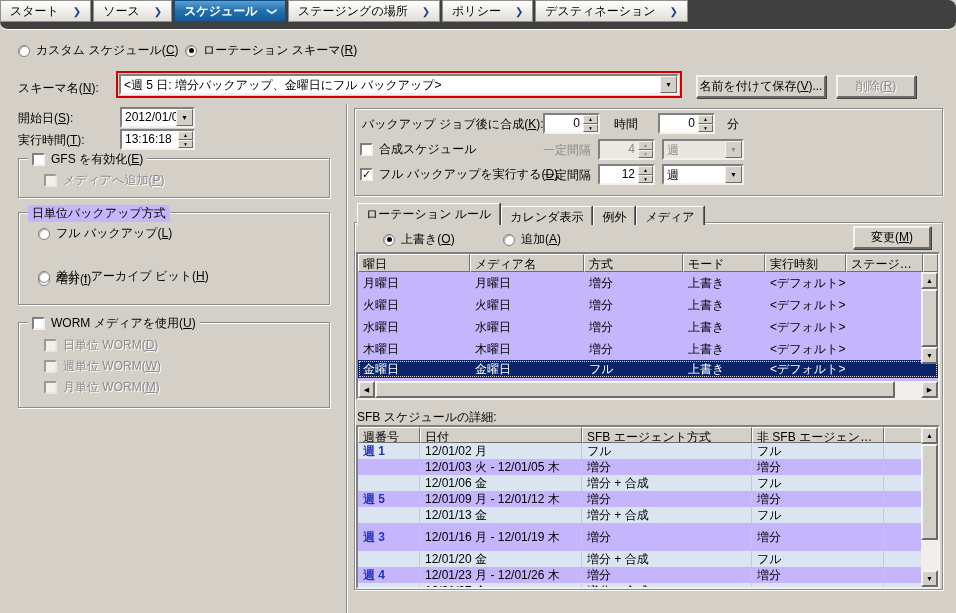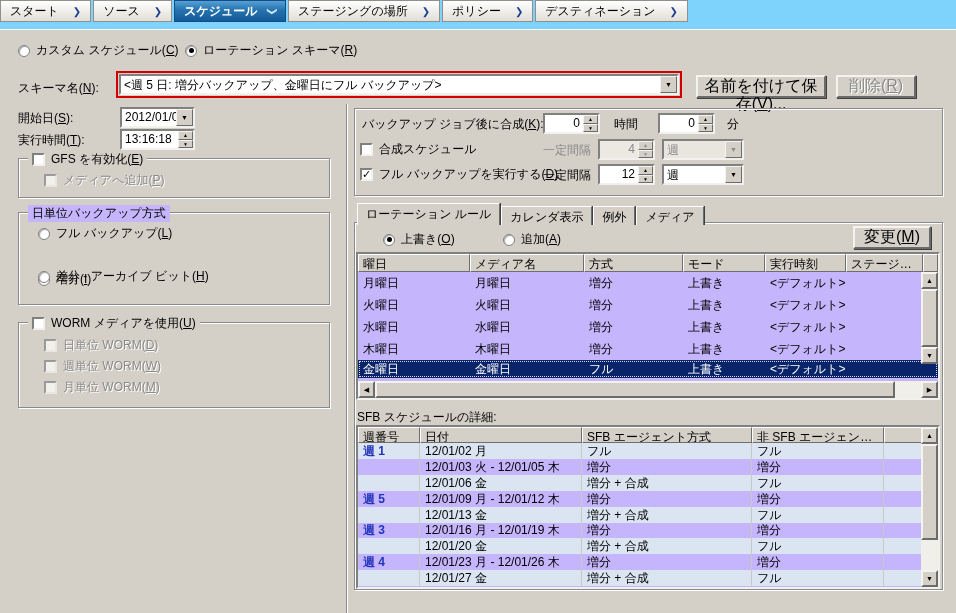--- a/index.html
+++ b/index.html
@@ -1,31 +1,31 @@
 <!DOCTYPE html>
 <html><head>
 <meta charset="utf-8">
 <style>
   * { margin:0; padding:0; box-sizing:border-box; }
   html,body { width:956px; height:613px; overflow:hidden; }
   body { font-family:"Liberation Sans","DejaVu Sans",sans-serif; font-size:12px; background:#d4d0c8; color:#000; }
   .screen { position:relative; width:956px; height:613px; background:#d4d0c8; }
 
   
-  .tabbar { position:absolute; top:0; left:0; width:956px; height:30px; background:#7dd3fc; border-bottom:1px solid #fff; display:flex; align-items:flex-start; }
+  .tabbar { position:absolute; top:0; left:0; width:956px; height:30px; background:#404040; border-bottom:1px solid #fff; display:flex; align-items:flex-start;border-radius:8px; }
   .wtab { height:22px; display:flex; align-items:center; justify-content:space-between; padding:0 9px; margin-right:2px; background:linear-gradient(180deg,#ffffff,#e2ded6); border:1px solid #8f8f8f; border-bottom:1px solid #8f8f8f; cursor:default; }
   .wtab .wlbl { white-space:nowrap; }
   .wtab .wch { color:#1b3f8f; font-weight:bold; font-size:10px; margin-left:14px; }
   .wtab.active { background:linear-gradient(180deg,#56a0d4 0%,#2673b0 45%,#135a97 100%); border-color:#0f4d82; color:#fff; font-weight:bold; }
   .wtab.active .wch { color:#cfe6f7; transform:rotate(90deg); margin-left:10px; }
 
   
   .lbl { position:absolute; white-space:nowrap; }
   .gray { color:#8a8a8a; }
-  .btn { position:absolute; background:#d4d0c8; border:2px solid; border-color:#f4f3f0 #6b6b6b #6b6b6b #f4f3f0; box-shadow:1px 1px 0 #404040; text-align:center; font-size:16px; line-height:18px; cursor:default; }
+  .btn { position:absolute; background:#d4d0c8; border:2px solid; border-color:#f4f3f0 #6b6b6b #6b6b6b #f4f3f0; box-shadow:1px 1px 0 #404040; text-align:center; font-size:12px; line-height:18px; cursor:default; }
   .btn.disabled { color:#8a8a8a; text-shadow:1px 1px 0 #fff; }
   .etched { position:absolute; border:1px solid #8a8a8a; box-shadow:1px 1px 0 #fff, inset 1px 1px 0 #fff; }
   .combo { position:absolute; display:flex; background:#fff; border:2px solid; border-color:#808080 #f2f1ee #f2f1ee #808080; }
   .combo .cval { flex:1; padding:1px 3px; white-space:nowrap; overflow:hidden; }
   .combo .cbtn { width:17px; background:#d4d0c8; border:1px solid; border-color:#f4f3f0 #6b6b6b #6b6b6b #f4f3f0; font-size:7px; color:#000; display:flex; align-items:center; justify-content:center; }
   .combo.disabled { background:#e9e6df; }
   .combo.disabled .cval { color:#8a8a8a; }
   .combo.disabled .cbtn { color:#8a8a8a; }
   .spin { position:absolute; display:flex; background:#fff; border:2px solid; border-color:#808080 #f2f1ee #f2f1ee #808080; }
   .spin .sval { flex:1; padding:1px 3px; white-space:nowrap; }
@@ -341,21 +341,21 @@
           <div class="td sfb-td" style="width: 132px;">増分</div>
           <div class="td sfb-td" style="width: 39px;"></div>
         </div>
         <div class="trow alt" style="height: 16px;">
           <div class="td sfb-td" style="width: 62px;"></div>
           <div class="td sfb-td" style="width: 162px;">12/01/13 金</div>
           <div class="td sfb-td" style="width: 170px;">増分 + 合成</div>
           <div class="td sfb-td" style="width: 132px;">フル</div>
           <div class="td sfb-td" style="width: 39px;"></div>
         </div>
-        <div class="trow" style="height: 15px;">
+        <div class="trow" style="height: 28px;">
           <div class="td sfb-td weekcell" style="width: 62px;">週 3</div>
           <div class="td sfb-td" style="width: 162px;">12/01/16 月 - 12/01/19 木</div>
           <div class="td sfb-td" style="width: 170px;">増分</div>
           <div class="td sfb-td" style="width: 132px;">増分</div>
           <div class="td sfb-td" style="width: 39px;"></div>
         </div>
         <div class="trow alt" style="height: 16px;">
           <div class="td sfb-td" style="width: 62px;"></div>
           <div class="td sfb-td" style="width: 162px;">12/01/20 金</div>
           <div class="td sfb-td" style="width: 170px;">増分 + 合成</div>

